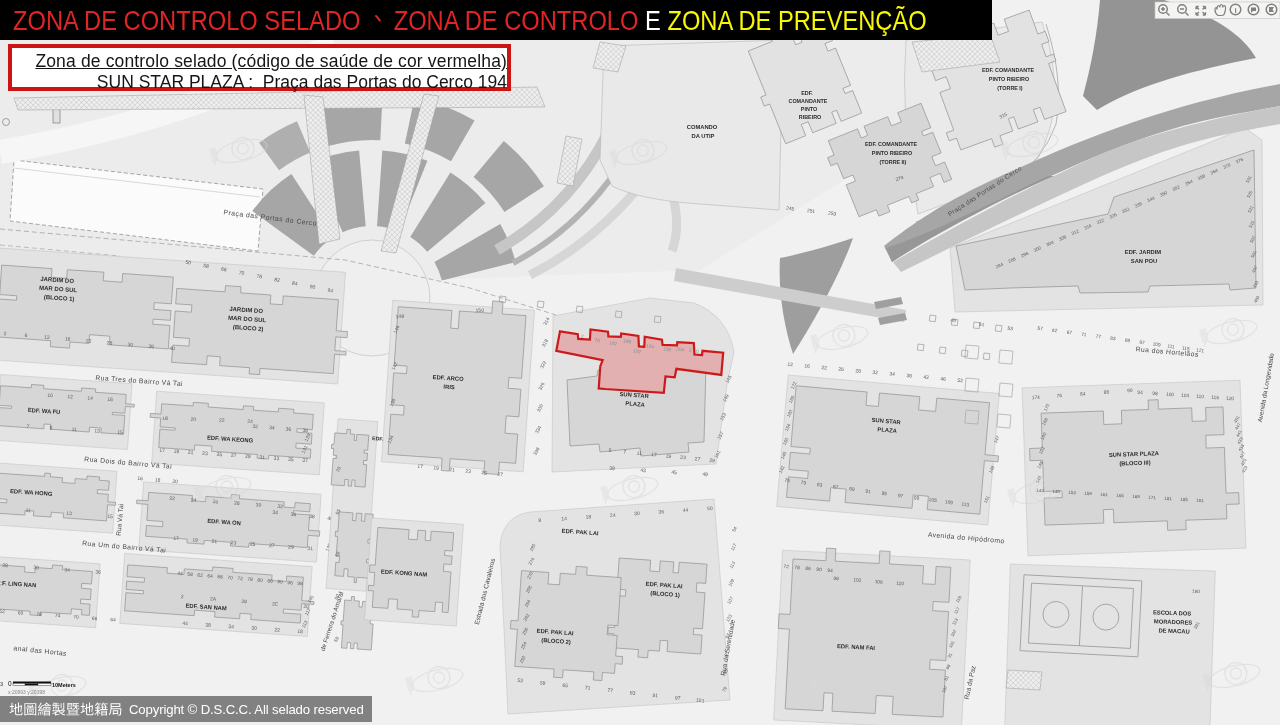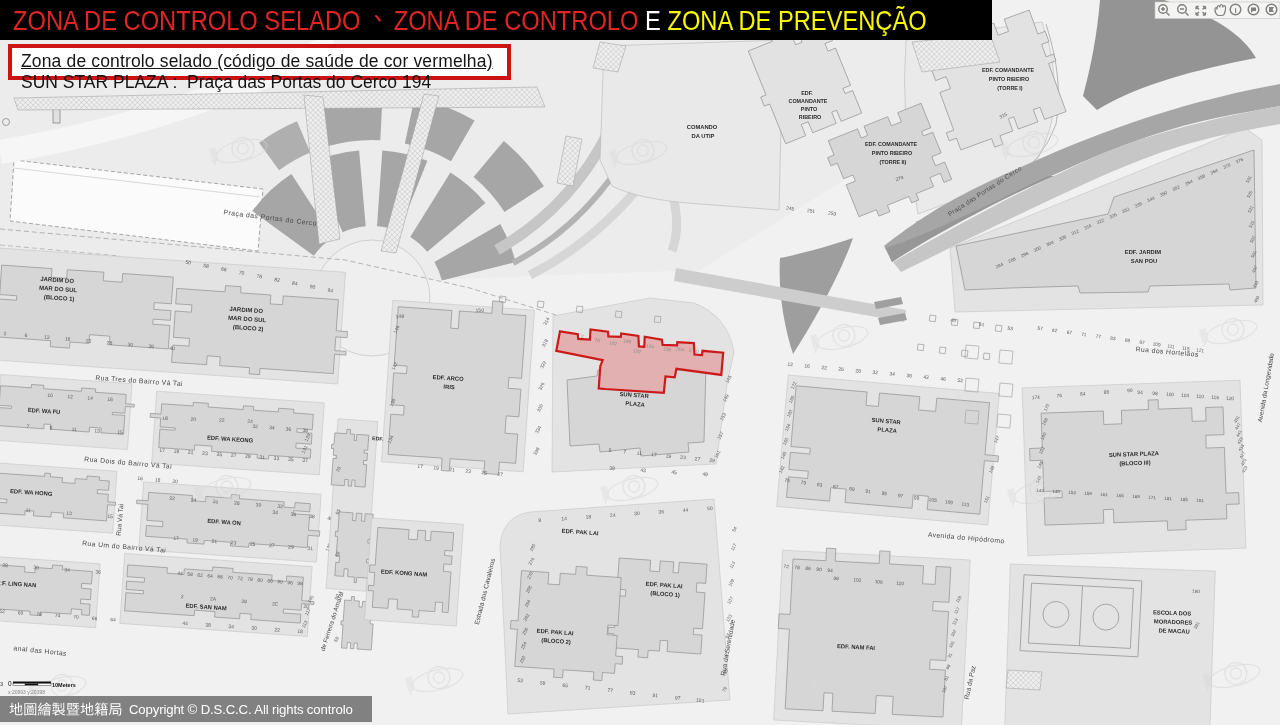--- a/index.html
+++ b/index.html
@@ -2,22 +2,22 @@
 <html><head><meta charset="utf-8">
 <style>
 html,body{margin:0;padding:0;width:1280px;height:725px;overflow:hidden;background:#eef0ee;
 font-family:"Liberation Sans",sans-serif;}
 #stage{position:relative;width:1280px;height:725px;}
 #mapsvg{position:absolute;left:0;top:0;}
 #banner{position:absolute;left:0;top:0;width:944px;height:40px;background:#000;overflow:hidden;padding-left:48px;}
 #bt{position:absolute;left:13px;top:0;white-space:nowrap;font-size:28.5px;line-height:41px;
 transform:scaleX(0.831);transform-origin:0 0;}
 #banner .r{color:#e02525;} #banner .w{color:#ffffff;} #banner .y{color:#f8f800;}
-#redbox{position:absolute;left:8px;top:44px;width:503px;height:36px;box-sizing:border-box;background:#ffffff;
-border:4px solid #cc1414;padding:3px 0 0 9px;font-size:17.5px;color:#151515;line-height:20.5px;}
+#redbox{position:absolute;left:8px;top:44px;width:503px;height:47px;box-sizing:border-box;background:#ffffff;
+border:4px solid #cc1414;padding:3px 0 0 9px;font-size:17.5px;color:#151515;line-height:20.5px;text-align:right;}
 #redbox .u{text-decoration:underline;letter-spacing:0.15px;}
 #attr{position:absolute;left:0;top:696px;width:372px;height:26px;
 background:rgba(116,116,116,0.9);color:#fff;font-size:13.2px;line-height:27px;letter-spacing:-0.15px;}
 </style></head>
 <body>
 <div id="stage">
 <svg id="mapsvg" width="1280" height="725" viewBox="0 0 1280 725">
 <defs>
 <pattern id="xh" width="3.6" height="3.6" patternUnits="userSpaceOnUse" patternTransform="rotate(45)">
 <rect width="3.6" height="3.6" fill="#efefef"></rect>
@@ -766,15 +766,15 @@
           <path transform="translate(1.0,18.5) scale(0.01420,-0.01420)" d="M52.19 599.33H352.07V528.20H52.19ZM172.93 828.41H243.89V179.36H172.93ZM33.68 162.52Q73.85 177.52 125.91 198.71Q177.97 219.91 236.42 244.49Q294.87 269.08 353.43 293.47L369.97 226.46Q290.14 189.51 209.75 152.87Q129.36 116.22 63.63 87.88ZM635.44 840.36H706.18V143.39H635.44ZM320.78 427.50 859.49 654.87 887.70 590.64 349.16 361.10ZM428.80 746.85H500.93V77.30Q500.93 50.35 506.76 35.85Q512.59 21.35 529.53 15.93Q546.47 10.52 579.74 10.52Q589.57 10.52 612.97 10.52Q636.38 10.52 666.83 10.52Q697.29 10.52 728.04 10.52Q758.80 10.52 783.73 10.52Q808.66 10.52 820.93 10.52Q850.59 10.52 865.31 22.26Q880.03 34.01 886.73 64.80Q893.42 95.60 896.81 152.75Q910.05 143.46 929.36 135.47Q948.68 127.48 964.26 124.53Q958.70 55.58 945.91 16.02Q933.12 -23.53 904.65 -40.50Q876.19 -57.48 823.95 -57.48Q815.39 -57.48 790.51 -57.48Q765.63 -57.48 732.79 -57.48Q699.95 -57.48 667.10 -57.48Q634.26 -57.48 609.57 -57.48Q584.89 -57.48 577.33 -57.48Q520.41 -57.48 487.75 -45.97Q455.09 -34.46 441.95 -4.87Q428.80 24.70 428.80 78.52ZM839.74 630.36H828.74L859.49 654.87L916.65 636.12L912.87 623.04Q908.43 552.21 900.88 471.80Q893.33 391.39 883.39 315.41Q873.45 239.43 860.23 182.31L798.95 200.07Q806.39 240.07 812.75 292.46Q819.10 344.85 824.46 403.13Q829.81 461.41 833.56 519.99Q837.30 578.58 839.74 630.36Z"></path>
           <path transform="translate(15.2,18.5) scale(0.01420,-0.01420)" d="M362.42 643.66V577.80H633.89V643.66ZM300.26 688.26H698.78V532.58H300.26ZM327.91 349.34V126.16H668.18V349.34ZM267.70 396.29H731.12V78.82H267.70ZM438.67 267.07V208.43H555.42V267.07ZM391.51 306.60H604.53V168.90H391.51ZM199.77 486.58H802.22V439.63H199.77ZM463.88 562.95H529.38V465.17H463.88ZM82.46 799.38H920.09V-78.53H846.79V735.66H153.03V-78.53H82.46ZM126.38 24.50H885.07V-39.21H126.38Z"></path>
           <path transform="translate(29.4,18.5) scale(0.01420,-0.01420)" d="M522.48 642.97H801.09V589.39H522.48ZM480.85 120.73H836.27V71.61H480.85ZM480.85 2.70H836.27V-50.09H480.85ZM478.40 481.88V337.46H852.47V481.88ZM416.63 533.90H915.63V285.05H416.63ZM448.80 238.43H883.46V-77.75H814.67V186.81H514.86V-81.41H448.80ZM633.17 504.85H690.48V319.82H633.17ZM509.95 450.44 547.94 463.68Q562.82 442.41 575.67 416.34Q588.53 390.26 592.75 371.21L553.36 353.75Q548.53 374.41 536.37 401.29Q524.21 428.17 509.95 450.44ZM774.10 464.63 817.26 446.61Q803.48 420.95 789.35 395.35Q775.21 369.75 763.17 351.09L728.29 366.95Q739.95 387 753.31 415.68Q766.66 444.36 774.10 464.63ZM274.29 440.51 329.43 453.09Q341.65 419.26 353.17 380.24Q364.70 341.21 373.11 304.80Q381.53 268.39 385.14 241.78L327.05 224.41Q323.83 252.02 315.61 288.94Q307.39 325.85 296.76 365.88Q286.12 405.90 274.29 440.51ZM188.09 190.56 241.67 199.24Q248.28 161.24 253.80 117.83Q259.33 74.41 263.55 33.30Q267.77 -7.80 269.38 -40.80L213.46 -50.87Q212.63 -17.26 209.11 24.23Q205.58 65.73 200.25 109.34Q194.92 152.95 188.09 190.56ZM83.78 196.58 145.21 186.29Q136.33 117.73 122.78 47.73Q109.23 -22.26 92.62 -71.48Q86.11 -67.53 75.45 -63.58Q64.80 -59.63 53.64 -56.07Q42.48 -52.51 33.97 -50.34Q52.80 -1.07 64.66 65.45Q76.51 131.97 83.78 196.58ZM59 465.73Q57.21 473.24 53.26 485.40Q49.31 497.56 44.78 510.49Q40.24 523.43 36.29 532.11Q49.63 534.89 63.13 549.61Q76.63 564.33 92.63 587.55Q104.24 602.16 128.88 641.29Q153.51 680.43 182.06 733.37Q210.61 786.31 232.27 841.14L298.16 812.31Q258.11 727.82 207.33 646.19Q156.55 564.56 104.94 504.12V502.34Q104.94 502.34 98.21 498.58Q91.48 494.82 81.97 489.29Q72.46 483.75 65.73 477.52Q59 471.29 59 465.73ZM59 465.73 57.82 519.87 92.53 541.23 265.90 555.72Q263.34 542.31 261.78 524.95Q260.21 507.58 260.43 496.73Q200.95 489.90 164.12 485.29Q127.29 480.68 106.40 477.49Q85.51 474.29 75.34 471.40Q65.17 468.51 59 465.73ZM65.78 240.10Q64 247.61 60.04 259.66Q56.09 271.70 51.56 284.84Q47.02 297.97 43.07 307.04Q58.80 310.21 76.50 327.45Q94.19 344.70 116.19 370.92Q128.19 384.14 151.50 413.97Q174.80 443.80 203.72 484.93Q232.63 526.07 262.16 573.81Q291.68 621.56 316.12 670L377.33 633.37Q320.45 535.61 250.97 441.68Q181.50 347.75 111.33 277.87V275.70Q111.33 275.70 104.60 272.45Q97.87 269.19 88.55 263.66Q79.24 258.12 72.51 251.89Q65.78 245.66 65.78 240.10ZM65.78 240.10 63.43 294.80 98.14 317.77 328.46 347.70Q326.29 334.29 325.62 316.73Q324.95 299.17 325.56 288.32Q246.14 276.88 198.04 268.97Q149.95 261.05 123.42 255.86Q96.90 250.66 84.92 247.27Q72.95 243.88 65.78 240.10ZM283.17 208.95 332.79 223.14Q345.01 191.75 356.73 155.45Q368.45 119.14 378.17 84.64Q387.89 50.14 392.50 23.14L340.09 5.95Q332.87 46.95 316.43 103.95Q300 160.95 283.17 208.95ZM643.68 851.09 704.79 825.65Q669.45 774.53 619.97 728.25Q570.50 681.97 513.22 643.47Q455.94 604.97 397.38 577.19Q389.48 590 376.76 604.97Q364.04 619.94 351.02 630.57Q406.85 654.62 462.16 689.08Q517.46 723.55 564.96 765.21Q612.46 806.87 643.68 851.09ZM676.50 808.85Q739.67 749.70 816.22 710.32Q892.77 670.94 976.65 641.28Q964.02 630.26 950.5 614.37Q936.97 598.48 929.85 583.29Q843.41 620.63 766.08 667.52Q688.75 714.41 619.46 782.63Z"></path>
           <path transform="translate(43.6,18.5) scale(0.01420,-0.01420)" d="M461.42 271.39 520.58 243.90Q482.36 210.12 431.20 179.71Q380.04 149.29 321.18 123.85Q262.33 98.41 201.02 78.67Q139.72 58.92 80.82 46.48Q73.70 59.12 61.46 75.89Q49.21 92.67 38.36 102.52Q95.92 113.18 156.25 129.86Q216.58 146.55 273.46 168.34Q330.34 190.14 378.94 216.43Q427.54 242.73 461.42 271.39ZM547.74 277.63Q594.62 163.14 699.90 91.10Q805.19 19.06 958.92 -6.20Q948.07 -17.05 935.93 -34.89Q923.80 -52.73 916.29 -67.14Q809.05 -45.53 725.22 -1.94Q641.39 41.63 581.51 107.67Q521.63 173.70 485.24 262.17ZM841.41 223.73 896.45 184.32Q848.84 151.49 790.54 120.44Q732.25 89.39 682.15 67.73L635.19 105.19Q668.46 120.63 706.34 141.15Q744.21 161.68 780.09 183.40Q815.97 205.12 841.41 223.73ZM55.36 293.82H945.85V232.05H55.36ZM633.69 788.92H701.70V460.19H633.69ZM823.76 830.31H891.94V415.13Q891.94 386.38 884.49 371.83Q877.04 357.29 855.58 348.78Q834.12 341.26 798.78 339.48Q763.43 337.70 710.82 337.70Q708.65 352.12 701.64 369.48Q694.63 386.84 686.90 400.08Q728.10 399.08 761.13 398.88Q794.15 398.69 804.76 399.69Q815.76 399.69 819.76 403.19Q823.76 406.69 823.76 416.30ZM278.20 840.36H343.87V332.39H278.20ZM467.35 546.63H529.90V424.21Q529.90 403.41 525.14 391.90Q520.39 380.39 504.26 373.65Q489.14 367.31 466.08 366.12Q443.02 364.92 409.19 364.92Q407.02 376.39 400.79 389.43Q394.56 402.48 389.00 412.99Q413.59 411.99 431.56 411.99Q449.52 411.99 455.74 412.60Q467.35 413.21 467.35 423.82ZM103.22 546.63H495.10V495.78H163.04V358.87H103.22ZM51.31 654.43H556.19V599.68H51.31ZM155.17 768.99H521.39V715.58H133.80ZM146.15 836.92 205.41 822.51Q189.41 777.12 166.63 731.92Q143.85 686.73 119.68 655.12Q111 662.02 94.08 670.70Q77.17 679.38 65.49 684.50Q92.32 715.16 112.63 755.71Q132.93 796.26 146.15 836.92ZM238.34 -80.82 235.60 -27.68 266.58 -2.66 555.73 59.48Q554.17 45.46 553.31 29.31Q552.44 13.17 553.05 2.32Q453.80 -21.55 393.98 -35.99Q334.17 -50.43 303.03 -58.54Q271.90 -66.65 258.51 -71.34Q245.12 -76.04 238.34 -80.82ZM239.12 -80.04Q237.34 -72.14 232.58 -61.37Q227.82 -50.60 222.18 -40.42Q216.53 -30.24 211.58 -24.29Q223.53 -16.95 238.73 0.24Q253.92 17.45 253.92 51.52V146.80L324.15 147.19V-0.71Q324.15 -0.71 315.53 -6.05Q306.91 -11.39 294.42 -20.40Q281.94 -29.41 269.15 -40.09Q256.36 -50.78 247.74 -60.96Q239.12 -71.14 239.12 -80.04ZM449.22 356.51 518.74 376.21Q533.74 353.26 548.04 324.72Q562.35 296.19 568.18 276.07L494.93 252.97Q489.10 272.92 475.97 302.54Q462.83 332.17 449.22 356.51Z"></path>
           <path transform="translate(57.8,18.5) scale(0.01420,-0.01420)" d="M545.68 626.26H935.85V568.56H545.68ZM541.90 766.82 602.28 762.48Q595.89 714.14 586.47 660.02Q577.06 605.90 569.06 568.56H508.24Q517.24 608.90 526.46 664.41Q535.68 719.92 541.90 766.82ZM505.09 803.72H925.63V748.58H505.09ZM715.14 544.19H774.79V431.96Q774.79 417.79 779.42 414.29Q784.06 410.79 801.38 410.79Q806.82 410.79 822.69 410.79Q838.56 410.79 855.03 410.79Q871.51 410.79 878.17 410.79Q888.22 410.79 893.55 415.59Q898.88 420.40 901.19 437.34Q903.49 454.28 904.49 488.77Q913.39 482.04 929.00 476.11Q944.60 470.19 957.07 467.02Q953.12 401.12 938.13 379.86Q923.14 358.60 886.68 358.60Q881.90 358.60 868.72 358.60Q855.53 358.60 840.32 358.60Q825.12 358.60 811.93 358.60Q798.75 358.60 793.97 358.60Q762.34 358.60 745.21 364.84Q728.09 371.07 721.62 387.03Q715.14 402.99 715.14 431.57ZM700.71 775.43H766.09Q762.87 683.21 751.23 611.80Q739.60 540.39 712.68 486.08Q685.77 431.78 635.79 393.28Q585.82 354.78 504.31 328.17Q499.36 339.80 488.09 356.18Q476.82 372.57 466.75 381.64Q541.36 404.08 586.72 437.57Q632.07 471.06 655.73 518.27Q679.39 565.48 688.94 628.80Q698.49 692.12 700.71 775.43ZM153.14 697.48H428.88V651.36H153.14ZM140.34 807.82H462.73V538.24H145.29V589.09H399.57V756.97H140.34ZM328.71 505.60 381.19 526.02Q408.07 492.29 432.53 451.67Q457 411.04 468.82 380.48L412.57 357.12Q401.74 388.07 377.97 430.08Q354.20 472.09 328.71 505.60ZM93.60 335.75 91.26 384.99 124.02 407.62 417.19 461.38Q416.46 449.14 416.21 433.86Q415.95 418.58 416.78 409.51Q314.97 389.24 253.87 376.61Q192.78 363.97 160.56 356.56Q128.34 349.14 114.56 344.64Q100.78 340.14 93.60 335.75ZM93.60 335.75Q90.82 347.43 83.09 362.96Q75.36 378.48 68.02 387.82Q80.58 392.99 96.52 407.38Q112.46 421.77 112.46 450.94V807.82H179.35V398.70Q179.35 398.70 166.45 392.14Q153.55 385.58 136.48 375.85Q119.41 366.12 106.51 355.5Q93.60 344.87 93.60 335.75ZM53.14 4.74H948.24V-56.85H53.14ZM262.71 163.80V93.37H751.55V163.80ZM262.71 274.87V205.67H751.55V274.87ZM190.97 320.48H826.02V48.38H190.97Z"></path>
           <path transform="translate(72.0,18.5) scale(0.01420,-0.01420)" d="M52.19 599.33H352.07V528.20H52.19ZM172.93 828.41H243.89V179.36H172.93ZM33.68 162.52Q73.85 177.52 125.91 198.71Q177.97 219.91 236.42 244.49Q294.87 269.08 353.43 293.47L369.97 226.46Q290.14 189.51 209.75 152.87Q129.36 116.22 63.63 87.88ZM635.44 840.36H706.18V143.39H635.44ZM320.78 427.50 859.49 654.87 887.70 590.64 349.16 361.10ZM428.80 746.85H500.93V77.30Q500.93 50.35 506.76 35.85Q512.59 21.35 529.53 15.93Q546.47 10.52 579.74 10.52Q589.57 10.52 612.97 10.52Q636.38 10.52 666.83 10.52Q697.29 10.52 728.04 10.52Q758.80 10.52 783.73 10.52Q808.66 10.52 820.93 10.52Q850.59 10.52 865.31 22.26Q880.03 34.01 886.73 64.80Q893.42 95.60 896.81 152.75Q910.05 143.46 929.36 135.47Q948.68 127.48 964.26 124.53Q958.70 55.58 945.91 16.02Q933.12 -23.53 904.65 -40.50Q876.19 -57.48 823.95 -57.48Q815.39 -57.48 790.51 -57.48Q765.63 -57.48 732.79 -57.48Q699.95 -57.48 667.10 -57.48Q634.26 -57.48 609.57 -57.48Q584.89 -57.48 577.33 -57.48Q520.41 -57.48 487.75 -45.97Q455.09 -34.46 441.95 -4.87Q428.80 24.70 428.80 78.52ZM839.74 630.36H828.74L859.49 654.87L916.65 636.12L912.87 623.04Q908.43 552.21 900.88 471.80Q893.33 391.39 883.39 315.41Q873.45 239.43 860.23 182.31L798.95 200.07Q806.39 240.07 812.75 292.46Q819.10 344.85 824.46 403.13Q829.81 461.41 833.56 519.99Q837.30 578.58 839.74 630.36Z"></path>
           <path transform="translate(86.2,18.5) scale(0.01420,-0.01420)" d="M456.95 545.17H932.85V484.57H456.95ZM436.56 383.41H941.41V320.64H436.56ZM545.01 2.48H852.44V-51.09H545.01ZM545.01 133.95H852.44V83.49H545.01ZM85.02 421.36H417.39V365.45H85.02ZM50.14 297.53H444.29V238.89H50.14ZM217.37 626.46H288.72V-82.36H217.37ZM559.95 627.24H630.13V345.34H559.95ZM761.93 627.24H832.11V345.34H761.93ZM501.48 266.70H895.75V-77.97H824.23V212.52H570.66V-81.58H501.48ZM285.38 257.20Q297.16 246.98 320.77 224.21Q344.38 201.44 371.49 173.95Q398.60 146.46 421.32 123.08Q444.04 99.70 454.04 88.87L411.41 36.01Q398.24 52.18 375.91 78.12Q353.58 104.06 327.95 132.22Q302.31 160.38 279.59 184.32Q256.87 208.26 242.70 222.04ZM217.34 280.12 266.09 250.91Q245.31 202.47 213.11 149.12Q180.92 95.76 144.03 48.21Q107.14 0.66 71.36 -33.55Q65.02 -21.53 53.45 -5.19Q41.87 11.14 30.58 20.99Q65.19 49.48 100.83 92.41Q136.46 135.34 167.29 184.57Q198.12 233.80 217.34 280.12ZM390.75 568.26 437.53 517.96Q390.63 505.18 330.09 495.46Q269.56 485.74 205.10 479.91Q140.65 474.08 80.87 471.03Q79.48 481.88 74.14 497.18Q68.80 512.48 63.46 523.34Q121.24 527.17 182.24 533.5Q243.24 539.82 298.33 548.54Q353.41 557.26 390.75 568.26ZM180.92 781.43H493.75V721.39H180.92ZM593.09 780.82H956.85V720.78H593.09ZM196.22 847.92 262.84 828.43Q233.89 762.09 189.57 700.39Q145.26 638.68 98.53 596.51Q93.41 603.41 84.03 612.65Q74.65 621.90 64.58 631.14Q54.51 640.38 46.61 645.89Q91.83 684.16 131.72 737.40Q171.61 790.65 196.22 847.92ZM608.17 847.31 677.35 830.39Q654.18 768.04 616.62 711.34Q579.06 654.63 537.28 615.46Q531.38 621.97 520.72 630.54Q510.07 639.12 499.02 647.60Q487.97 656.09 479.68 661.21Q521.51 695.04 555.23 744.15Q588.95 793.26 608.17 847.31ZM255.24 693.07 305.38 727.09Q325.33 707.09 346.97 681.31Q368.62 655.53 380.40 636.75L327.70 598.78Q317.31 617.95 296.06 644.82Q274.80 671.68 255.24 693.07ZM677.82 691.80 731.47 724.26Q748.59 705.26 767.21 682.09Q785.83 658.92 795.17 641.36L738.58 604.73Q730.41 622.90 712.79 647.46Q695.17 672.02 677.82 691.80Z"></path>
           <path transform="translate(100.4,18.5) scale(0.01420,-0.01420)" d="M197.43 787.60H843.09V530.17H197.43V595.06H768.45V722.71H197.43ZM152.51 787.60H226.98V548.58Q226.98 483.80 222.09 406.18Q217.20 328.56 202.81 247.04Q188.42 165.53 161.14 88.19Q133.86 10.85 88.47 -54.36Q82.57 -46.46 71.13 -37.10Q59.70 -27.75 47.98 -19.18Q36.26 -10.61 27.58 -6.27Q70.41 54.38 95.44 125.51Q120.46 196.65 132.88 271.17Q145.29 345.70 148.90 416.92Q152.51 488.14 152.51 548.97ZM198.38 443.80H862.61V376.96H198.38ZM348.16 298.24H690.19V39.35H348.16V101.12H619.84V235.87H348.16ZM308.14 298.24H377.71V-19.20H308.14ZM837.96 443.80H912.99Q912.99 443.80 912.79 437.57Q912.60 431.34 912.60 423.02Q912.60 414.70 912.21 409.36Q907.38 294.21 902.16 213.75Q896.94 133.29 890.83 80.76Q884.72 28.24 876.61 -1.34Q868.50 -30.92 856.89 -44.70Q843.16 -61.78 827.32 -68.12Q811.48 -74.46 788.31 -77.02Q766.92 -79.19 730.73 -79.16Q694.55 -79.14 654.28 -76.31Q653.28 -60.56 647.77 -40.66Q642.26 -20.76 632.97 -5.57Q673.21 -8.79 706.72 -10.10Q740.22 -11.40 753.83 -11.01Q767.88 -11.40 776.10 -8.51Q784.32 -5.62 791.32 2.15Q802.76 14.98 811.20 59.05Q819.64 103.13 826.08 192.80Q832.52 282.48 837.96 429.78Z"></path>
         </g>
       </svg>
-<span style="padding-left:129px;">Copyright © D.S.C.C. All rights controlo</span>
+<span style="padding-left:129px;">Copyright © D.S.C.C. All selado reserved</span>
 </div>
 </div>
 
 </body></html>

